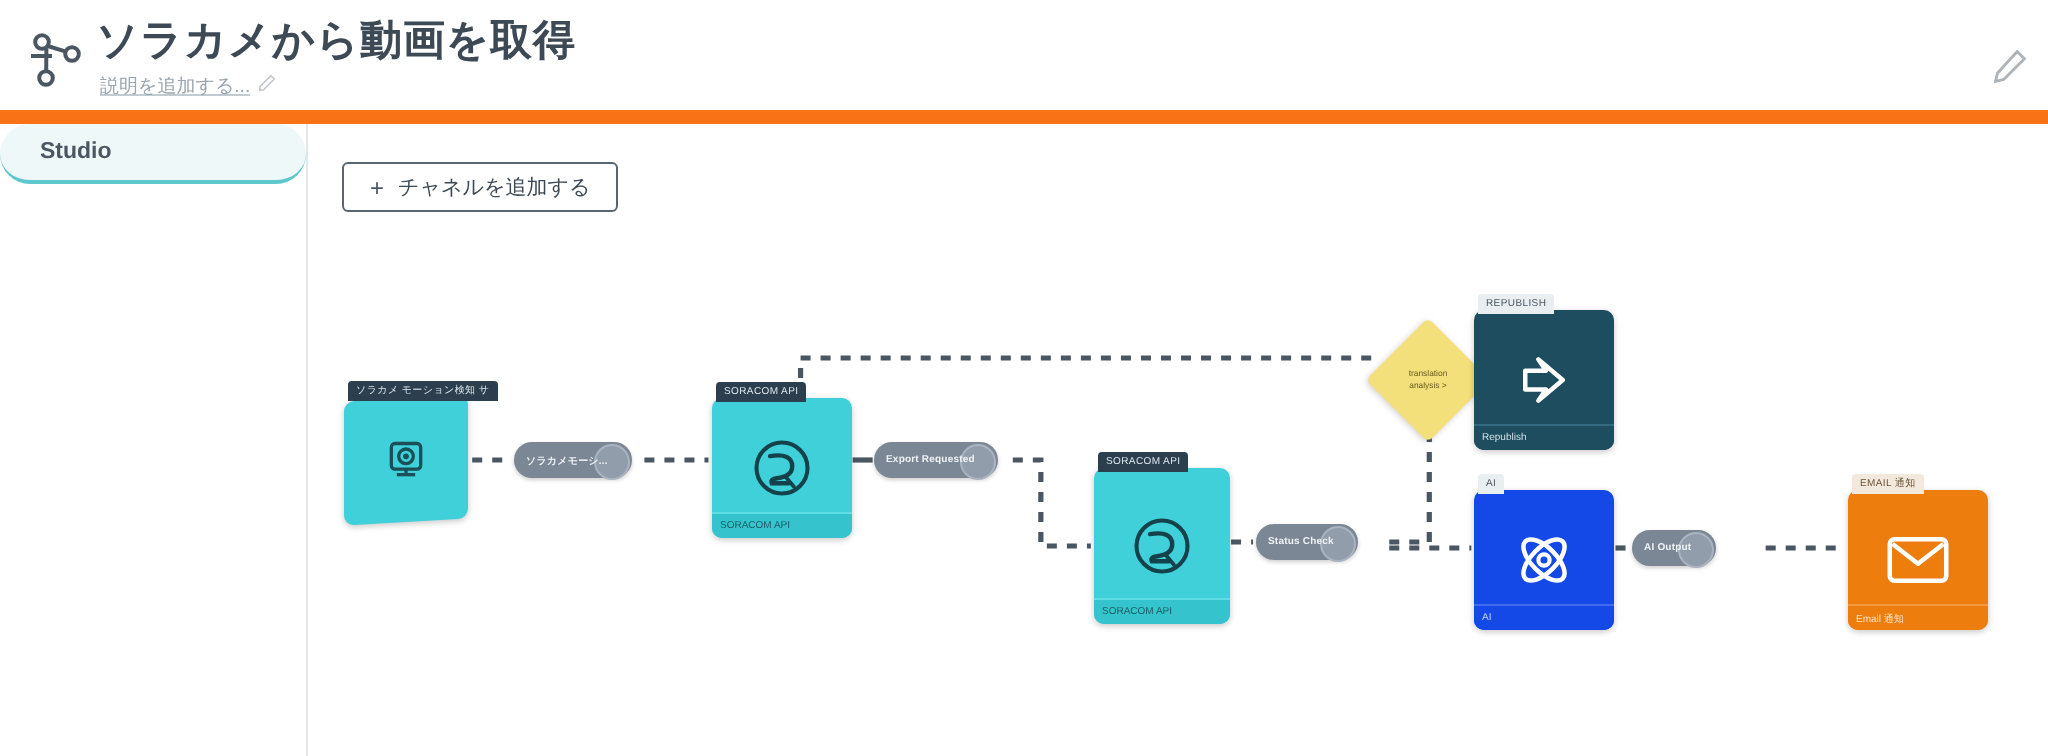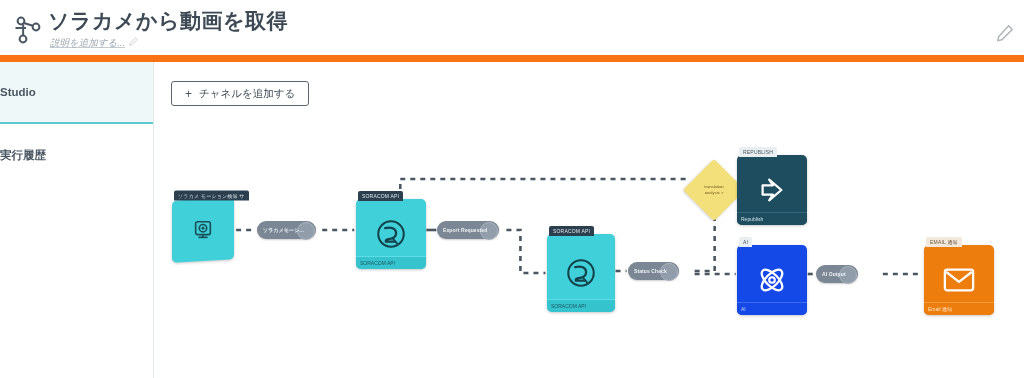--- a/index.html
+++ b/index.html
@@ -35,21 +35,20 @@
     letter-spacing: 0.5px;
     line-height: 26px;
     white-space: nowrap;
   }
   .subtitle-row {
     display: flex;
     align-items: flex-start;
     gap: 4px;
     margin-top: 3px;
     margin-left: 2px;
-    font-style: italic;
   }
   .subtitle {
     font-size: 9.5px;
     color: #9aa5ae;
     text-decoration: underline;
     text-decoration-color: #c3cbd2;
     white-space: nowrap;
   }
   .subtitle-pencil { width: 9px; height: 9px; opacity: .62; }
   .header-edit {
@@ -63,28 +62,29 @@
   .body-wrap { display: flex; height: 316px; }
 
   .sidebar {
     width: 154px;
     flex: 0 0 154px;
     background: #ffffff;
     border-right: 1px solid #e3e7ea;
     padding-top: 0;
   }
   .side-item {
-    height: 62px;
+    height: 30px;
     display: flex;
     align-items: center;
-    padding-left: 0;
+    padding-left: 20px;
     font-size: 11.5px;
     font-weight: bold;
     color: #4a5763;
     cursor: pointer;
+    border-radius: 16px;
   }
   .side-item.active {
     background: #eef8f8;
     border-bottom: 2px solid #5ec8cd;
   }
 
   
   .canvas {
     position: relative;
     flex: 1 1 auto;
@@ -238,23 +238,20 @@
     <path d="M14 2 L18 6 L6.5 17.5 L2 18.5 L3 14 Z" fill="none" stroke="#6b7781" stroke-width="1.6"></path>
   </svg>
 </div>
 
 <div class="body-wrap">
 
   <div class="sidebar">
     <div class="side-item active">
       <span>Studio</span>
     </div>
-    <div class="side-item">
-      <span>実行履歴</span>
-    </div>
   </div>
 
   <div class="canvas">
 
     <div class="add-channel-btn">
       <span class="plus">+</span>
       <span>チャネルを追加する</span>
     </div>
 
     <div class="flow">

